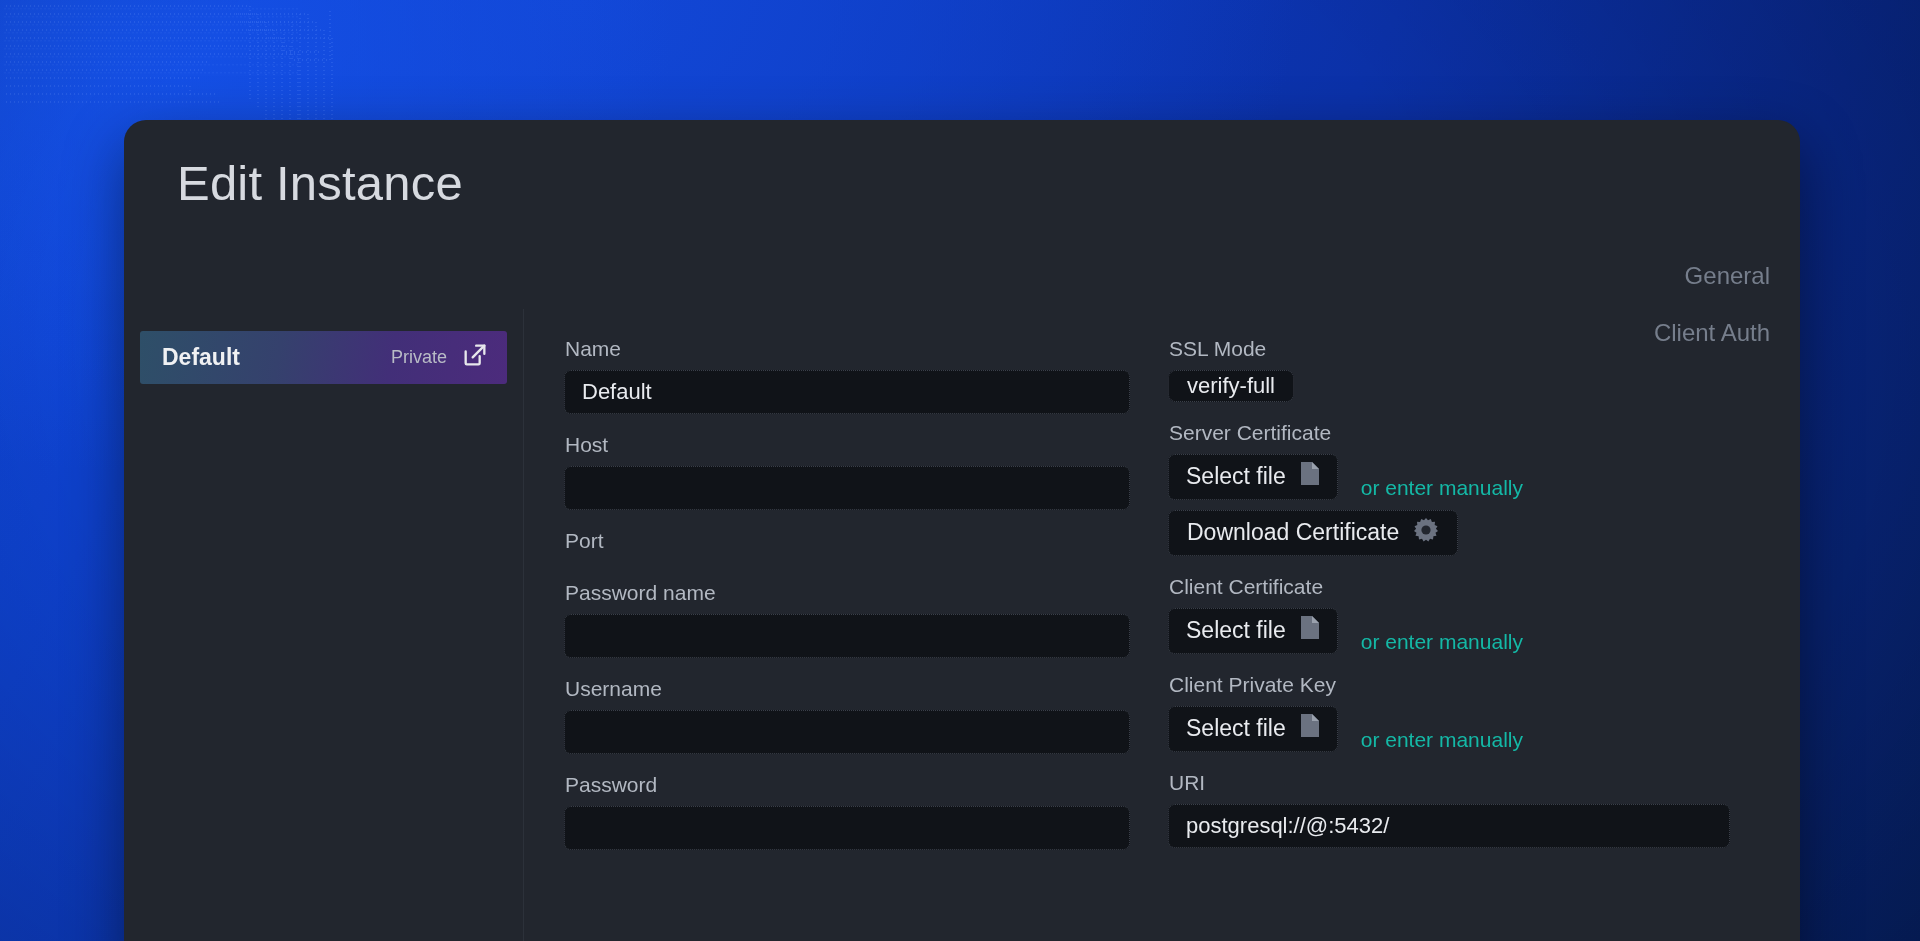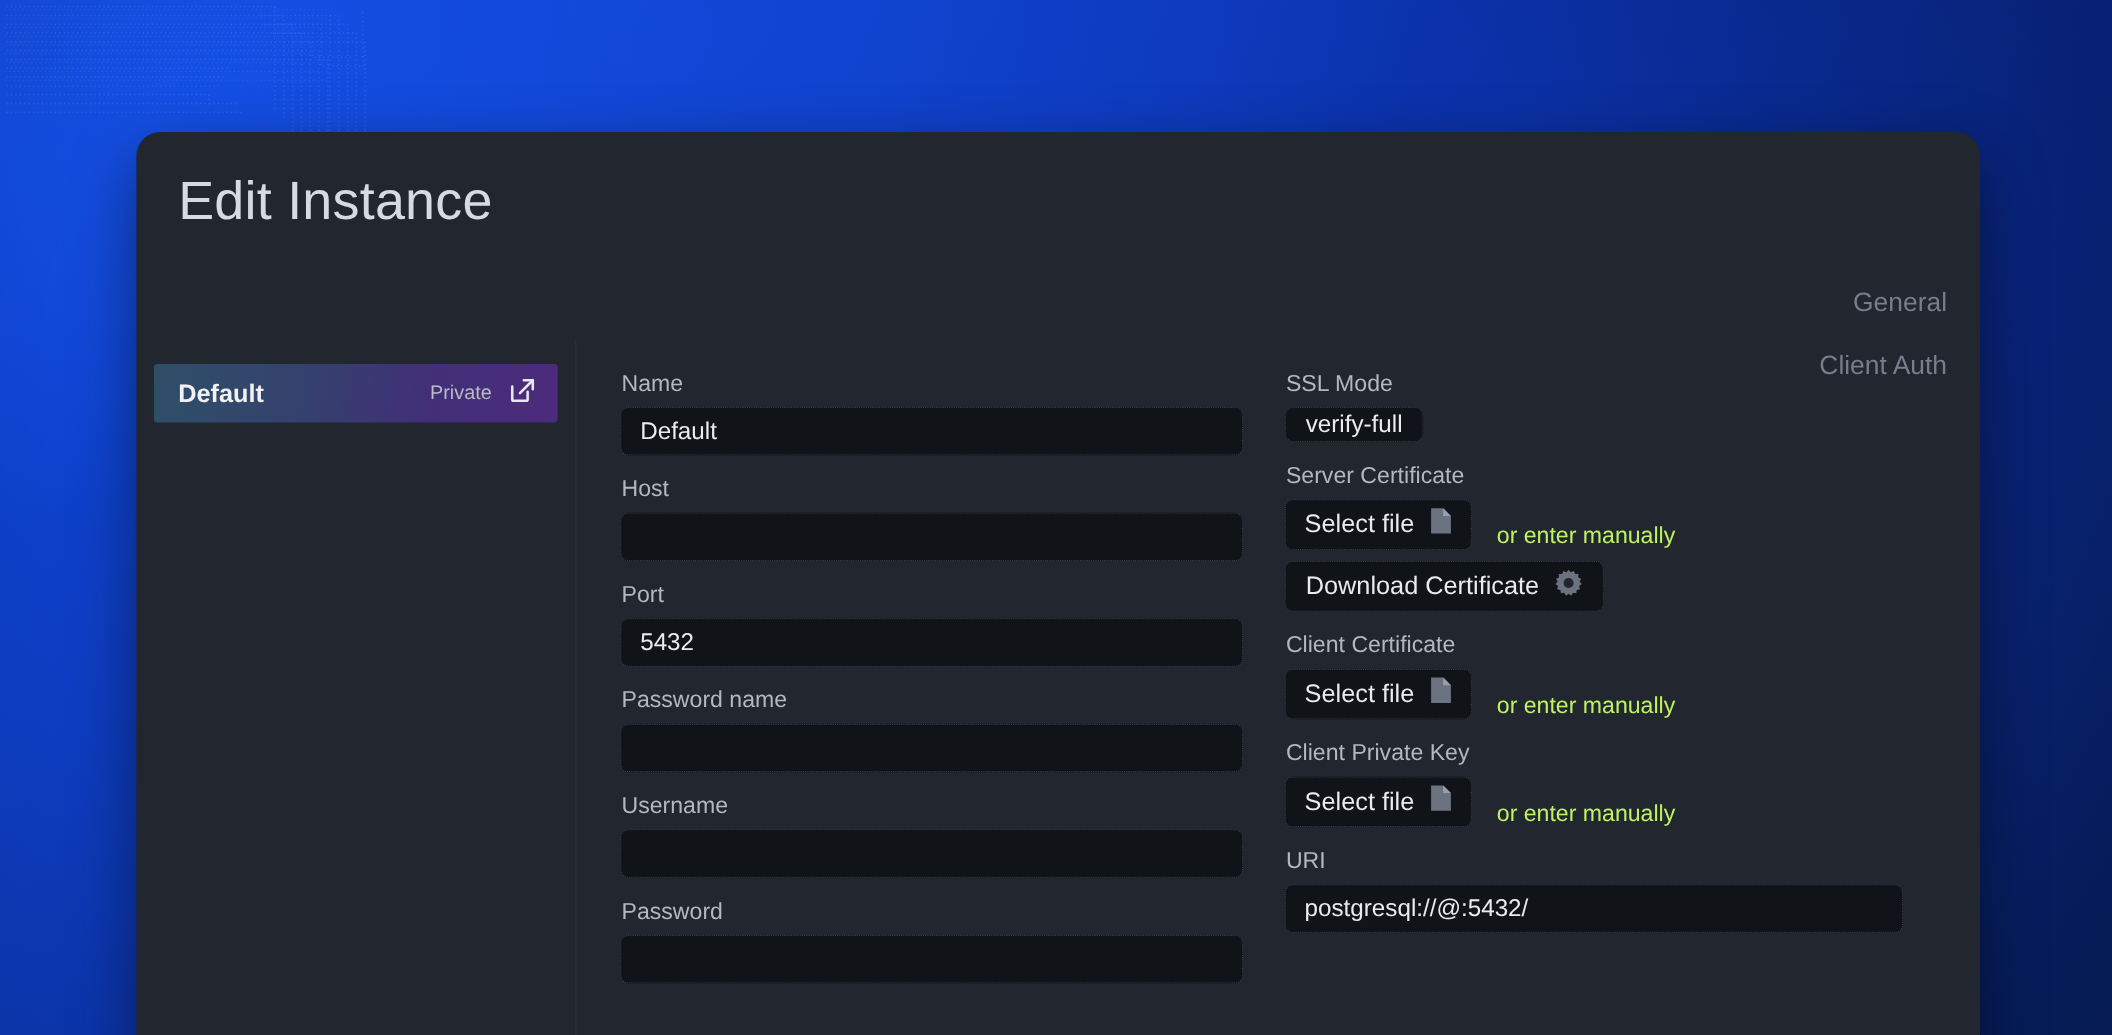--- a/index.html
+++ b/index.html
@@ -54,21 +54,21 @@
     border-radius: 22px 22px 0 0;
     box-shadow: 0 22px 60px rgba(0,0,0,.45);
     overflow: hidden;
   }
 
   .modal-title {
     color: #d7dae0;
     font-size: 49px;
     font-weight: 400;
     letter-spacing: .2px;
-    padding: 37px 0 0 38px;
+    padding: 37px 0 0 53px;
     line-height: 1.1;
   }
 
   
   .tab-bar {
     display: flex;
     align-items: flex-end;
     margin-top: 36px;
     padding-left: 28px;
     height: 62px;
@@ -196,21 +196,21 @@
     border: 1px dotted #3a3f49;
     border-radius: 7px;
     color: #e9ebef;
     font-family: "Liberation Sans", sans-serif;
     font-size: 23px;
     padding: 0 17px;
     cursor: pointer;
   }
 
   .hint-text {
-    color: #bef264;
+    color: #14b8a6;
     font-size: 21px;
     margin-left: 23px;
   }
 
   .download-btn {
     display: inline-flex;
     align-items: center;
     gap: 14px;
     height: 46px;
     background: #101318;
@@ -290,21 +290,20 @@
           <input class="text-input" type="text" value="Default" placeholder="" style="">
         </div>
 
         <div class="field">
           <div class="field-label">Host</div>
           <input class="text-input" type="text" value="" style="">
         </div>
 
         <div class="field">
           <div class="field-label">Port</div>
-          <input class="text-input" type="text" value="5432" style="">
         </div>
 
         <div class="field">
           <div class="field-label">Password name</div>
           <input class="text-input" type="text" value="" style="">
         </div>
 
         <div class="field">
           <div class="field-label">Username</div>
           <input class="text-input" type="text" value="" style="">

